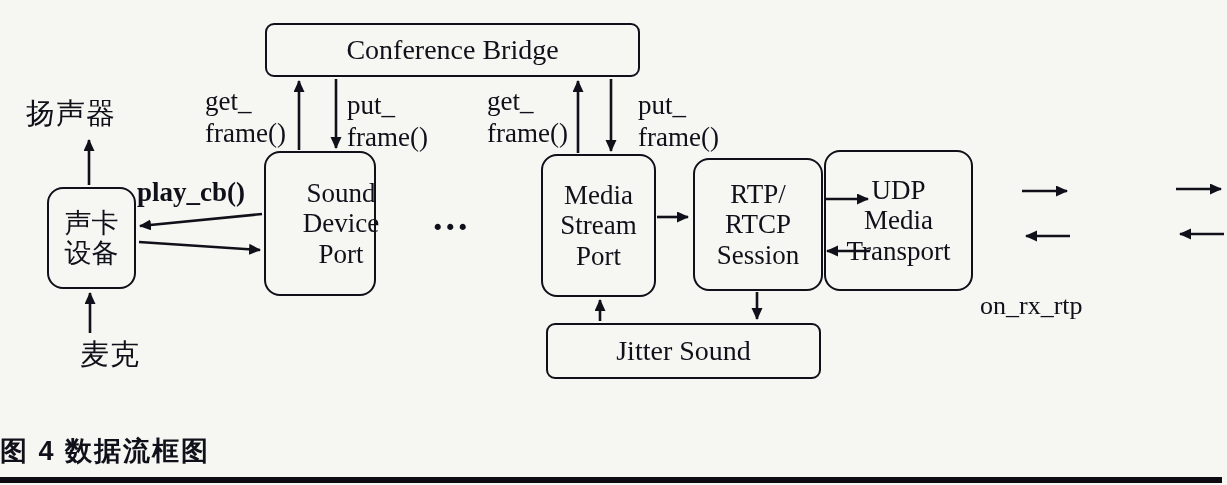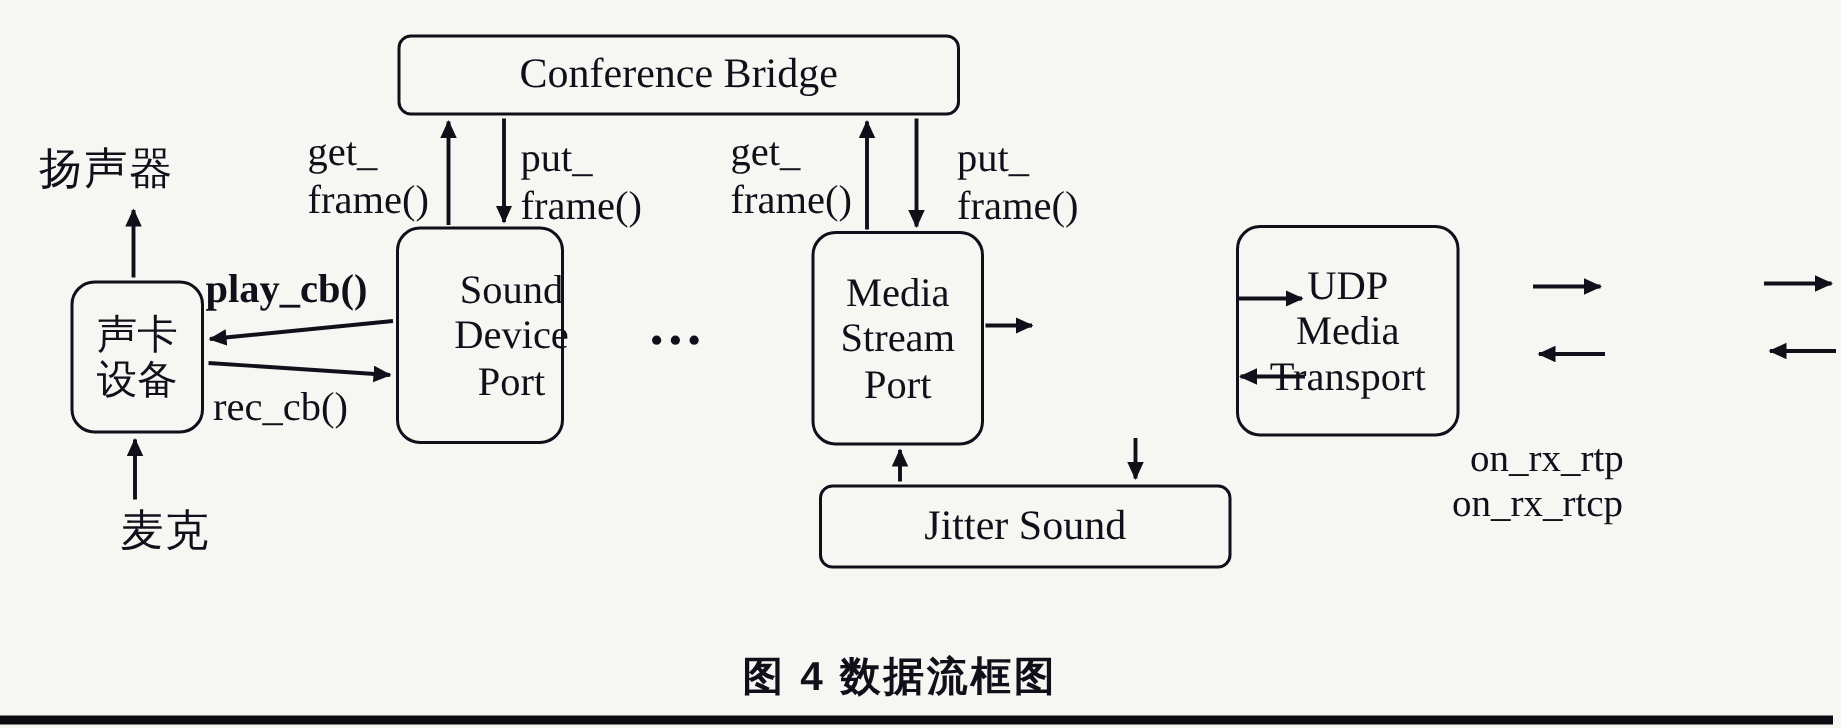--- a/index.html
+++ b/index.html
@@ -26,21 +26,20 @@
     position:absolute;
     font-size:27px;
     line-height:1.18;
     white-space:pre-line;
   }
   .cjk { font-size:29px; letter-spacing:1px; }
   .dots { position:absolute; font-size:38px; font-weight:bold; letter-spacing:3px; }
   svg.arrows { position:absolute; left:0; top:0; }
   .caption {
     position:absolute; left:0; top:433px; width:1200px;
-    text-align:center;
     font-family:"Liberation Sans","DejaVu Sans",sans-serif;
     font-weight:700; font-size:27px; letter-spacing:2px;
   }
   .edge-line { position:absolute; left:0px; top:477px; width:1222px; height:6px; background:#0c0c12; }
 </style>
 </head>
 <body>
 
 <div class="stage">
 
@@ -52,43 +51,44 @@
   <div class="node rounded" style="left:264px; top:151px; width:112px; height:145px;padding-left:42px;">Sound
 Device
 Port</div>
 
   <div class="dots" style="left:433px; top:195px;">...</div>
 
   <div class="node rounded" style="left:541px; top:154px; width:115px; height:143px;">Media
 Stream
 Port</div>
 
+  <div class="node rounded" style="left:693px; top:158px; width:130px; height:133px;">RTP/
+RTCP
+Session</div>
 
   <div class="node rounded" style="left:824px; top:150px; width:149px; height:141px;">UDP
 Media
 Transport</div>
 
 
   <div class="node bar" style="left:546px; top:323px; width:275px; height:56px; font-size:28px;">Jitter Sound</div>
 
   <div class="flabel cjk" style="left:26px; top:96px;">扬声器</div>
   <div class="flabel cjk" style="left:56px; top:337px;margin-left:24px;">麦克</div>
 
   <div class="flabel" style="left:205px; top:86px;">get_
 frame()</div>
   <div class="flabel" style="left:347px; top:90px;">put_
 frame()</div>
   <div class="flabel" style="left:487px; top:86px;">get_
 frame()</div>
   <div class="flabel" style="left:638px; top:90px;">put_
 frame()</div>
   <div class="flabel" style="left:137px; top:177px;font-weight:bold;">play_cb()</div>
-  <div class="flabel" style="left:142px; top:256px;">rec_cb()</div>
   <div class="flabel" style="left:980px; top:291px; font-size:26px;">on_rx_rtp</div>
-  <div class="flabel" style="left:968px; top:321px; font-size:26px;">on_rx_rtcp</div>
 
   <svg class="arrows" width="1227" height="485" viewBox="0 0 1227 485">
     <defs>
       <marker id="ah" markerUnits="userSpaceOnUse" markerWidth="14" markerHeight="12" refX="11" refY="5.5" orient="auto">
         <path d="M0,0 L12,5.5 L0,11 Z" fill="#10101a"></path>
       </marker>
     </defs>
     <g stroke="#10101a" stroke-width="2.6" fill="none">
       <path d="M299,150 L299,81" marker-end="url(#ah)"></path>
       <path d="M336,79 L336,148" marker-end="url(#ah)"></path>

